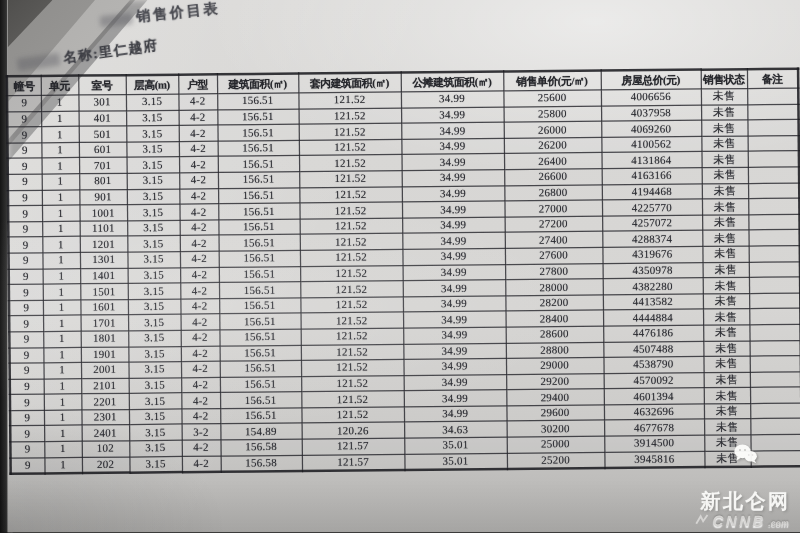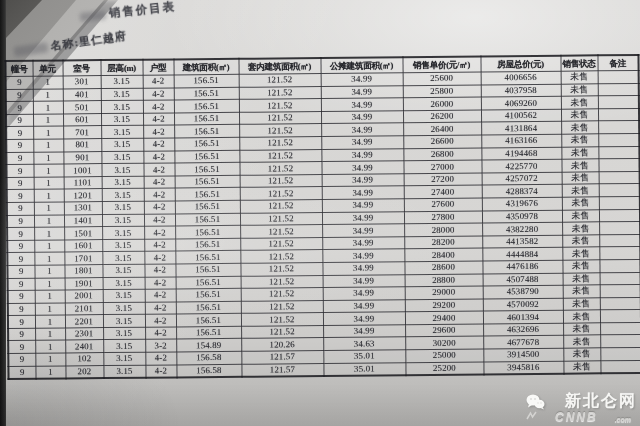--- a/index.html
+++ b/index.html
@@ -85,21 +85,21 @@
   }
   td{
     height:11.6px;
     font:8.8px/1 "Liberation Serif","DejaVu Serif",serif;
     color:#2e2f35;letter-spacing:.2px;
     text-shadow:0 0 .7px rgba(30,30,36,.5);
   }
 
   
   .watermark{position:absolute;right:3px;bottom:2px;z-index:8;text-align:right;opacity:.95;}
-  .wm-row{display:flex;align-items:center;justify-content:flex-end;gap:20px;}
+  .wm-row{display:flex;align-items:center;justify-content:flex-end;gap:20px;flex-direction:column;}
   .wm-name{
     font:bold 16px "Liberation Sans","DejaVu Sans",sans-serif;color:rgba(253,253,251,.96);
     letter-spacing:2px;text-shadow:1px 1px 2px rgba(130,130,128,.85),0 0 1px rgba(255,255,255,.8);
   }
   .wm-logo{
     display:flex;align-items:center;justify-content:space-between;gap:2px;margin-top:-2px;padding-right:6px;
     font:bold italic 12px "Liberation Sans","DejaVu Sans",sans-serif;color:#d7d6d4;
     letter-spacing:2px;text-shadow:0 1px 1px rgba(255,255,255,.9),0 -1px 1px rgba(125,125,123,.8);
   }
   .wm-suffix{font-size:7px;letter-spacing:0;align-self:flex-end;margin-bottom:1px;}

